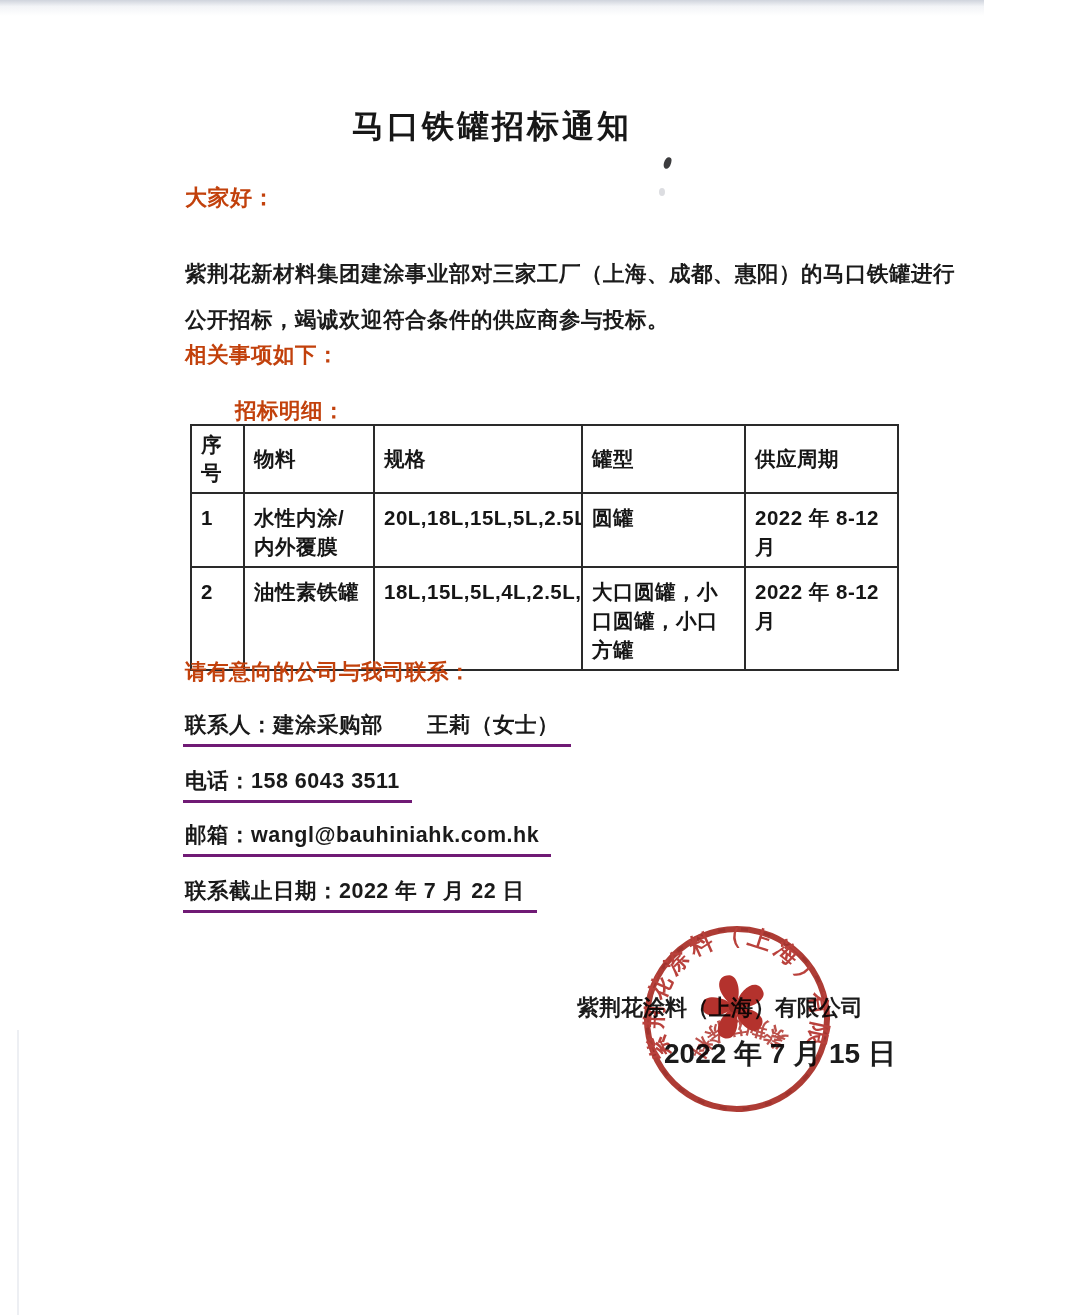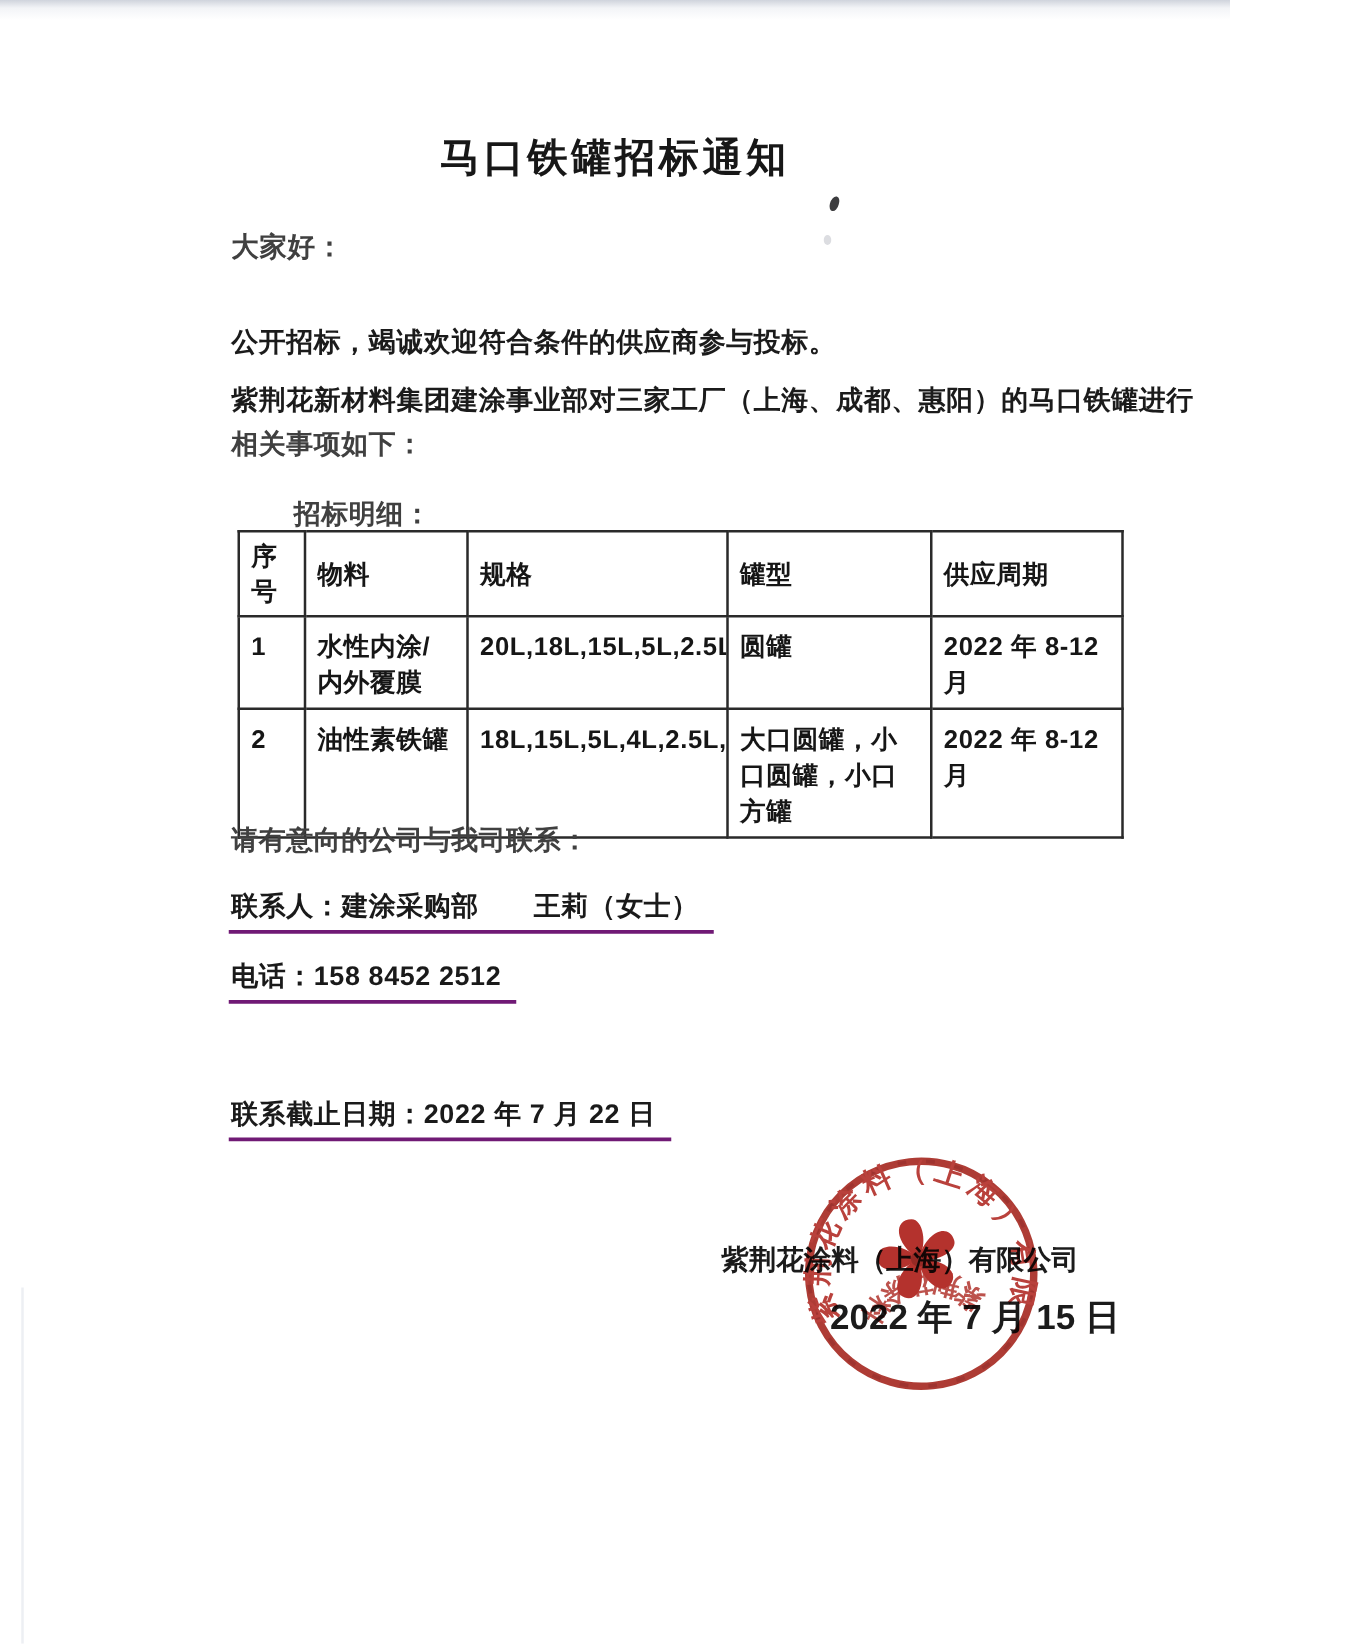--- a/index.html
+++ b/index.html
@@ -12,21 +12,21 @@
     background:linear-gradient(180deg,rgba(168,176,192,0.55) 0%,rgba(214,219,229,0.30) 40%,rgba(255,255,255,0) 100%);
   }
   .edge-line{position:absolute;left:17px;top:1030px;width:2px;height:290px;background:#edeff3;}
   .speck{position:absolute;left:664px;top:157px;width:7px;height:12px;background:#3c3c3e;border-radius:60% 40% 55% 45%;transform:rotate(14deg);}
   .speck2{position:absolute;left:659px;top:188px;width:6px;height:8px;background:#dcdde1;border-radius:50%;}
 
   .doc-title{
     position:absolute;top:105px;left:0;width:100%;text-align:center;
     font-size:32px;font-weight:700;letter-spacing:3px;color:#171717;
   }
-  .txt{position:absolute;font-size:21.5px;font-weight:700;letter-spacing:0.5px;white-space:pre;color:#404040;}
+  .txt{position:absolute;font-size:21.5px;font-weight:700;letter-spacing:0.5px;white-space:pre;color:#c2410c;}
   .greeting{top:183px;left:185px;font-size:22px;}
   .para{position:absolute;left:185px;top:251px;width:720px;font-size:21.5px;font-weight:700;letter-spacing:0.5px;line-height:46px;}
   .para .pline{white-space:pre;}
   .follow{top:340px;left:185px;}
   .tbl-caption{top:396px;left:207px;margin-left:28px;}
 
   table.tender{
     position:absolute;left:190px;top:424px;width:707px;border-collapse:collapse;table-layout:fixed;
     font-weight:700;color:#161616;padding-left:19px;
   }
@@ -60,22 +60,22 @@
   <div class="scan-top"></div>
   <div class="edge-line"></div>
 
   <div class="doc-title">马口铁罐招标通知</div>
   <div class="speck"></div>
   <div class="speck2"></div>
 
   <div class="txt greeting">大家好：</div>
 
   <div class="para">
+    <div class="pline">紫荆花新材料集团建涂事业部对三家工厂（上海、成都、惠阳）的马口铁罐进行</div>
     <div class="pline">公开招标，竭诚欢迎符合条件的供应商参与投标。</div>
-    <div class="pline">紫荆花新材料集团建涂事业部对三家工厂（上海、成都、惠阳）的马口铁罐进行</div>
   </div>
 
   <div class="txt follow">相关事项如下：</div>
 
   <div class="txt tbl-caption">招标明细：</div>
 
   <table class="tender">
     <colgroup>
       <col style="width:53px">
         <col style="width:130px">
@@ -106,21 +106,22 @@
         <td>18L,15L,5L,4L,2.5L,</td>
         <td>大口圆罐，小口圆罐，小口方罐</td>
         <td>2022 年 8-12 月</td>
       </tr>
     </tbody>
   </table>
 
   <div class="txt closing">请有意向的公司与我司联系：</div>
 
   <div class="uline contact-person">联系人：建涂采购部　　王莉（女士）</div>
-  <div class="uline contact-phone">电话：158 8452 2512</div>
+  <div class="uline contact-phone">电话：158 6043 3511</div>
+  <div class="uline contact-email">邮箱：wangl@bauhiniahk.com.hk</div>
   <div class="uline contact-deadline">联系截止日期：2022 年 7 月 22 日</div>
 
   <div class="sig-company">紫荆花涂料（上海）有限公司</div>
   <div class="sig-date">2022 年 7 月 15 日</div>
 
   <svg class="stamp" viewBox="0 0 196 196" width="196" height="196" xmlns="http://www.w3.org/2000/svg">
     <g transform="rotate(-6 98 98)">
       <circle cx="98" cy="98" r="90" fill="none" stroke="#a93028" stroke-width="6"></circle>
       <circle cx="98" cy="98" r="90" fill="none" stroke="#8f1f1e" stroke-width="3" stroke-dasharray="7 16" opacity="0.6"></circle>
       <defs>

